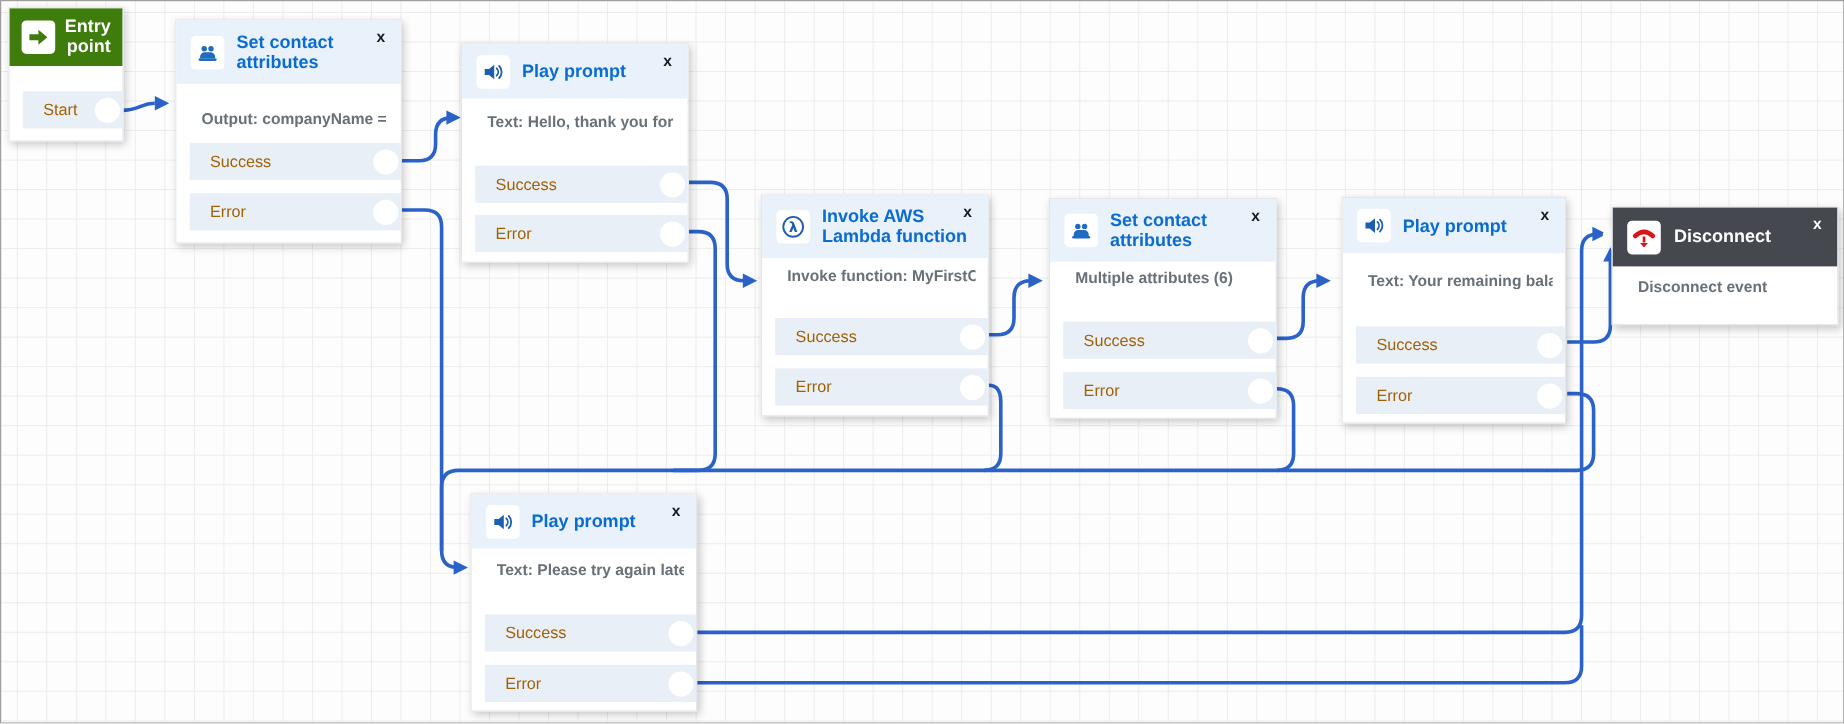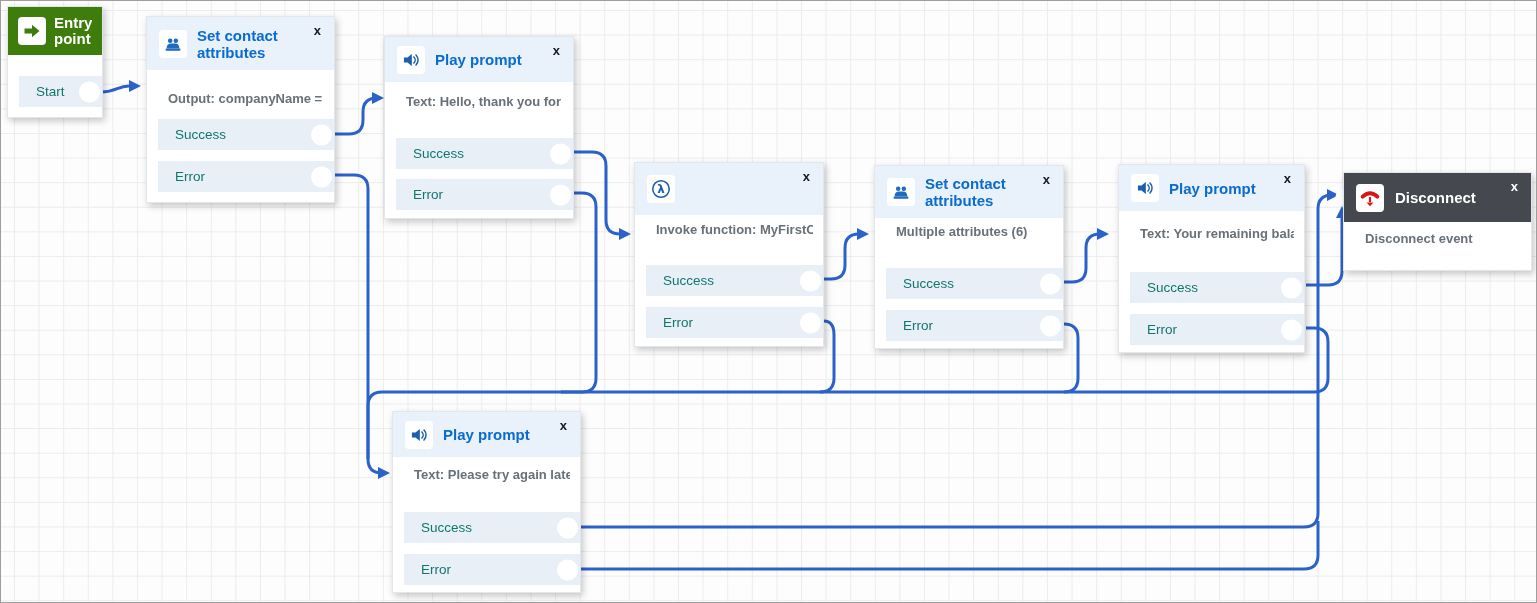--- a/index.html
+++ b/index.html
@@ -38,28 +38,28 @@
   }
   .closex.light{color:#ffffff;}
   .desc{
     position:absolute;left:21px;right:10px;
     color:#687078;font-size:13px;font-weight:bold;white-space:nowrap;overflow:hidden;
   }
   .row{
     position:absolute;left:11px;right:0;height:31px;background:#e9eff7;
     display:flex;align-items:center;
   }
-  .row .lbl{margin-left:17px;font-size:13.5px;color:#0f766e;}
+  .row .lbl{margin-left:17px;font-size:13.5px;color:#a16207;}
   .port{
     position:absolute;right:2px;top:50%;transform:translateY(-50%);
     width:21px;height:21px;border-radius:50%;background:#ffffff;
   }
   .entry-hdr{
     position:absolute;left:0;top:0;right:0;height:48px;background:#3e7d0c;
-    display:flex;align-items:center;gap:8px;padding:0 10px;box-sizing:border-box;
+    display:flex;align-items:center;gap:8px;padding:0 10px;box-sizing:border-box;text-align:right;
   }
   .entry-title{color:#fff;font-size:15px;font-weight:bold;line-height:16px;width:52px;}
   #edges{position:absolute;left:0;top:0;pointer-events:none;}
   #edges path{stroke:#2a62c9;stroke-width:3;fill:none;}
   #edges polygon{fill:#2a62c9;}
 </style>
 </head>
 <body>
 
 <div id="canvas">
@@ -166,20 +166,21 @@
   </div>
 
   <div class="node" style="left:633px;top:161px;width:190px;height:185px;">
     <div class="hdr" style="height:52px;">
       <span class="icon-sq">
         <svg width="22" height="22" viewBox="0 0 24 24">
           <circle cx="12" cy="12" r="9" fill="none" stroke="#1b5fae" stroke-width="1.7"></circle>
           <text x="12" y="16.4" text-anchor="middle" font-size="13" font-weight="bold" fill="#1b5fae" font-family="DejaVu Sans, sans-serif">λ</text>
         </svg>
       </span>
+      <span class="title">Invoke AWS Lambda function</span>
     </div>
     <span class="closex">x</span>
     <div class="desc" style="top:59px;">Invoke function: MyFirstC...</div>
     <div class="row" style="top:102px;">
       <span class="lbl">Success</span>
       <span class="port"></span>
     </div>
     <div class="row" style="top:144px;">
       <span class="lbl">Error</span>
       <span class="port"></span>

